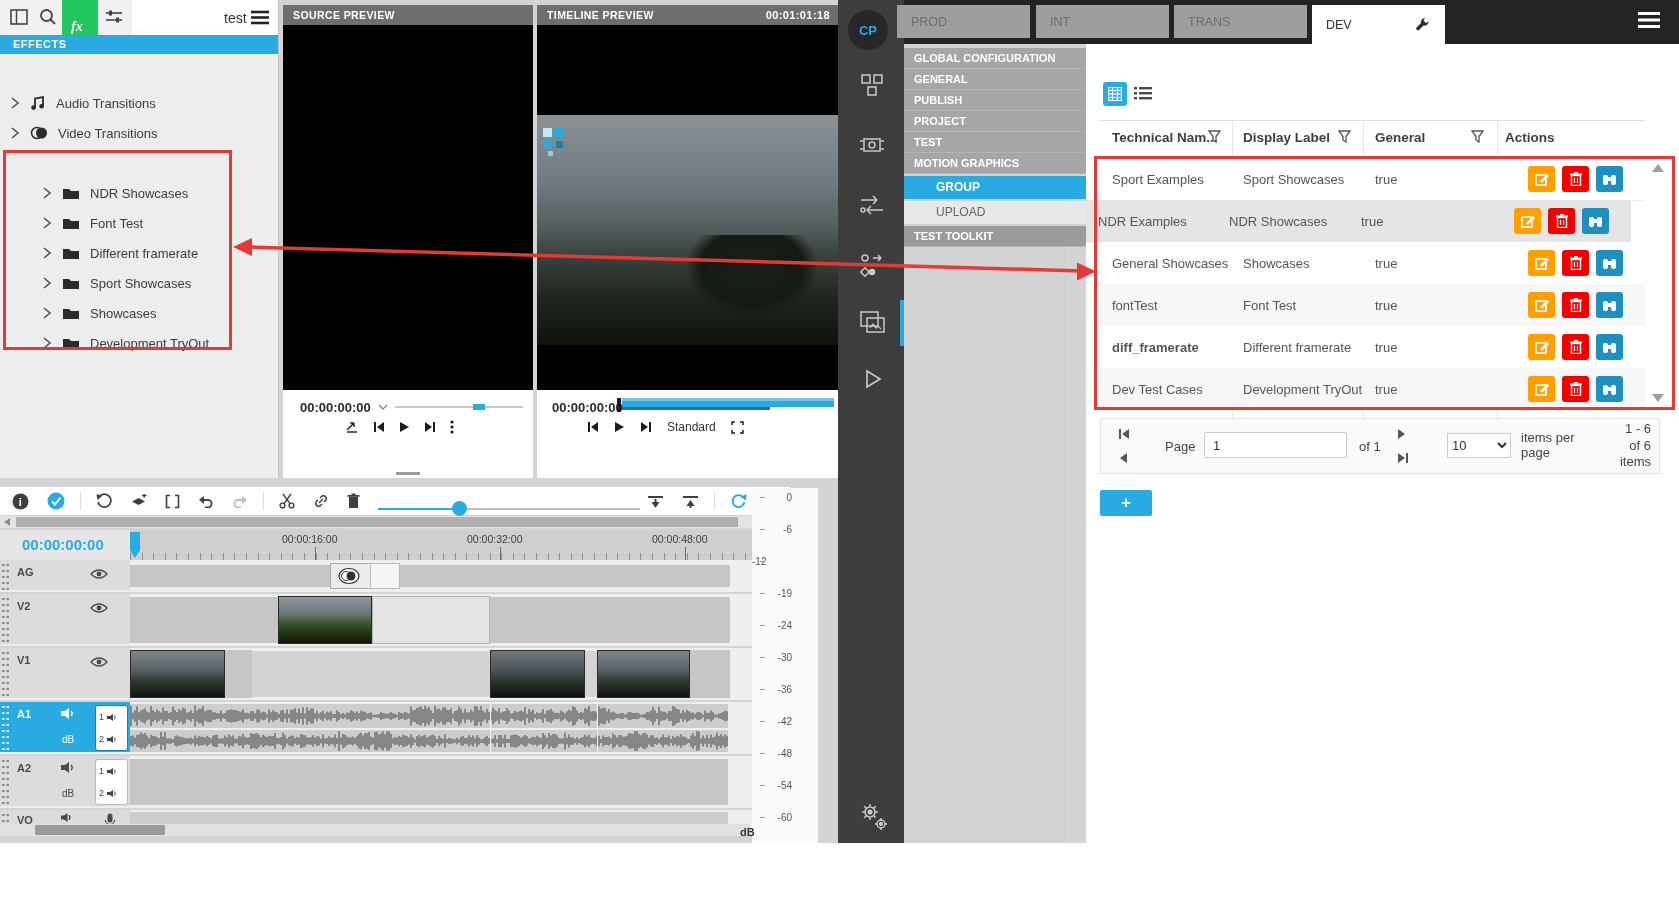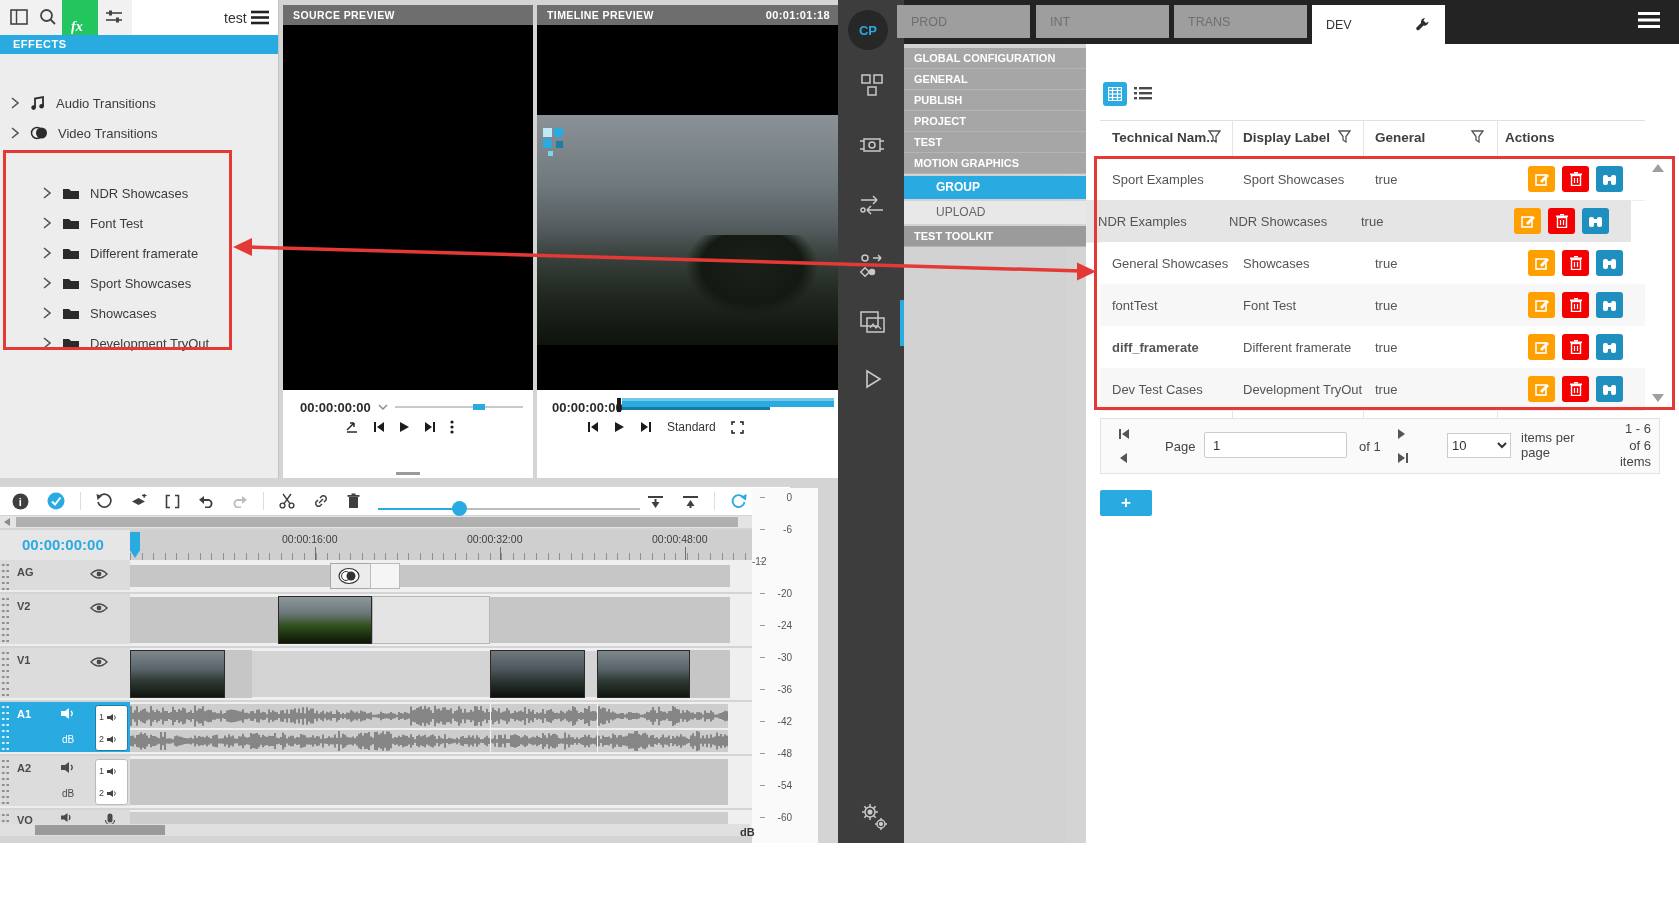--- a/index.html
+++ b/index.html
@@ -595,21 +595,21 @@
   </div>
 
   <div class="abs" style="left:752px;top:488px;width:66px;height:355px;background:#fafafa;"></div>
   <div id="dbruler" class="abs" style="left:752px;top:492px;width:44px;height:330px;">
         <div class="abs" style="left: 0px; top: 0px; width: 40px; text-align: right; font-size: 10px; color: rgb(85, 85, 85);">0</div>
         <div class="abs" style="left: 8px; top: 5px; width: 5px; height: 1px; background: rgb(153, 153, 153);"></div>
         <div class="abs" style="left: 0px; top: 32px; width: 40px; text-align: right; font-size: 10px; color: rgb(85, 85, 85);">-6</div>
         <div class="abs" style="left: 8px; top: 37px; width: 5px; height: 1px; background: rgb(153, 153, 153);"></div>
         <div class="abs" style="left: 0px; top: 64px; width: 40px; text-align: left; font-size: 10px; color: rgb(85, 85, 85);">-12</div>
         <div class="abs" style="left: 8px; top: 69px; width: 5px; height: 1px; background: rgb(153, 153, 153);"></div>
-        <div class="abs" style="left: 0px; top: 96px; width: 40px; text-align: right; font-size: 10px; color: rgb(85, 85, 85);">-20</div>
+        <div class="abs" style="left: 0px; top: 96px; width: 40px; text-align: right; font-size: 10px; color: rgb(85, 85, 85);">-19</div>
         <div class="abs" style="left: 8px; top: 101px; width: 5px; height: 1px; background: rgb(153, 153, 153);"></div>
         <div class="abs" style="left: 0px; top: 128px; width: 40px; text-align: right; font-size: 10px; color: rgb(85, 85, 85);">-24</div>
         <div class="abs" style="left: 8px; top: 133px; width: 5px; height: 1px; background: rgb(153, 153, 153);"></div>
         <div class="abs" style="left: 0px; top: 160px; width: 40px; text-align: right; font-size: 10px; color: rgb(85, 85, 85);">-30</div>
         <div class="abs" style="left: 8px; top: 165px; width: 5px; height: 1px; background: rgb(153, 153, 153);"></div>
         <div class="abs" style="left: 0px; top: 192px; width: 40px; text-align: right; font-size: 10px; color: rgb(85, 85, 85);">-36</div>
         <div class="abs" style="left: 8px; top: 197px; width: 5px; height: 1px; background: rgb(153, 153, 153);"></div>
         <div class="abs" style="left: 0px; top: 224px; width: 40px; text-align: right; font-size: 10px; color: rgb(85, 85, 85);">-42</div>
         <div class="abs" style="left: 8px; top: 229px; width: 5px; height: 1px; background: rgb(153, 153, 153);"></div>
         <div class="abs" style="left: 0px; top: 256px; width: 40px; text-align: right; font-size: 10px; color: rgb(85, 85, 85);">-48</div>

